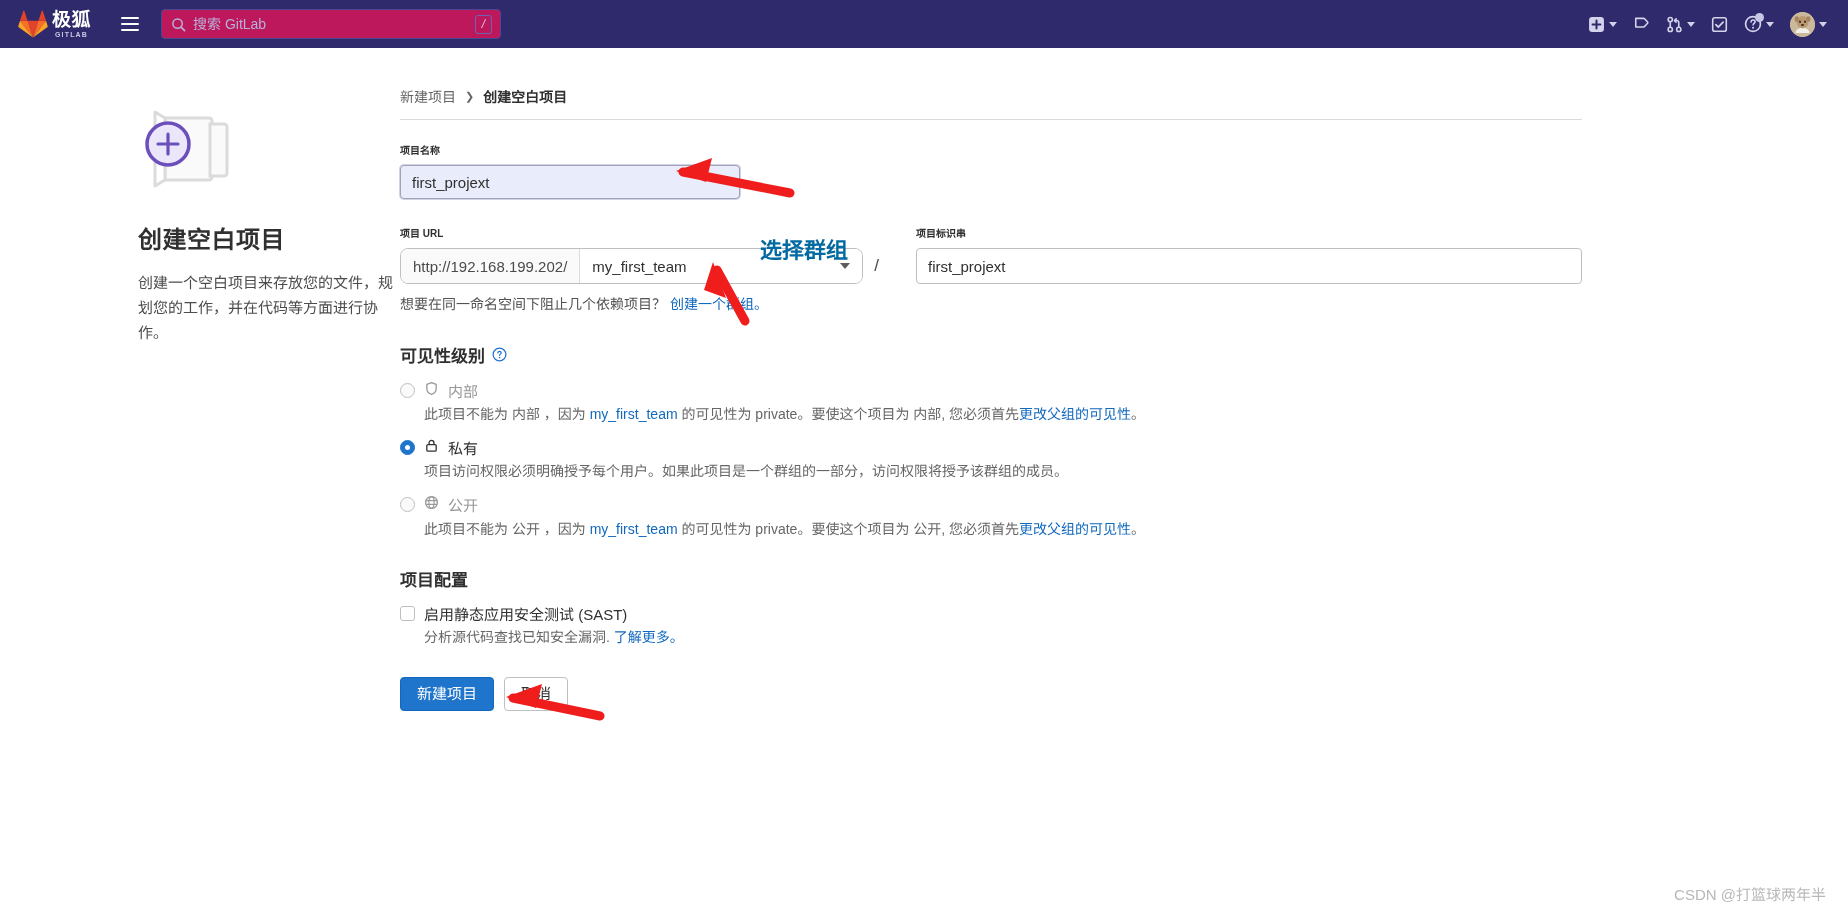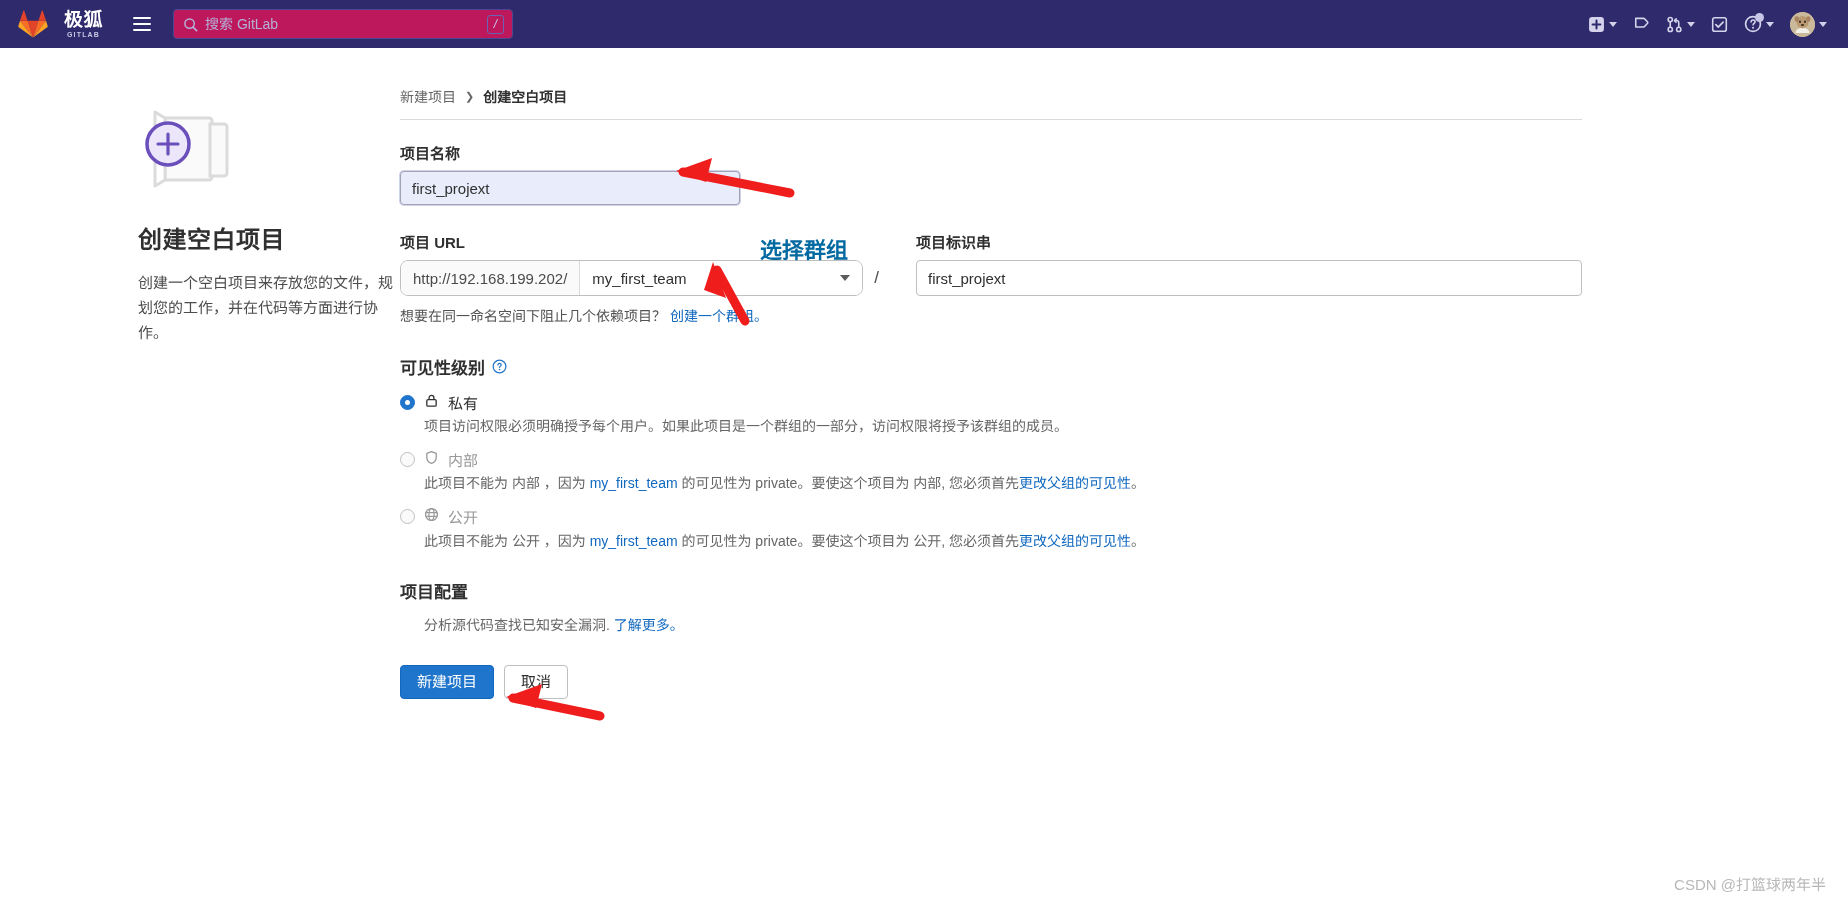--- a/index.html
+++ b/index.html
@@ -20,21 +20,21 @@
     height: 48px;
     background: #2f2a6b;
     display: flex;
     align-items: center;
     padding: 0 14px 0 18px;
     position: relative;
   }
   .brand {
     display: flex;
     align-items: center;
-    gap: 16px;
+    gap: 4px;
     margin-right: 10px;
   }
   .fox-logo { width: 30px; height: 28px; display: block; }
   .brand-text {
     display: flex;
     flex-direction: column;
     align-items: center;
     line-height: 1;
   }
   .brand-cn {
@@ -194,21 +194,21 @@
   .breadcrumb .sep { color: #666; font-size: 11px; }
   .breadcrumb .current { color: #303030; font-weight: 700; }
 
   .divider {
     border: none;
     border-top: 1px solid #dbdbdb;
     margin: 0 0 22px 0;
   }
 
   .field-label {
-    font-size: 15px;
+    font-size: 10px;
     font-weight: 700;
     color: #303030;
     display: block;
     margin-bottom: 8px;
   }
 
   input.text-input {
     font-family: inherit;
     font-size: 15px;
     color: #303030;
@@ -413,21 +413,21 @@
   .anno-text {
     position: absolute;
     color: #0369a1;
     font-size: 22px;
     font-weight: 700;
     white-space: nowrap;
   }
   .watermark {
     position: absolute;
     right: 22px;
-    bottom: 24px;
+    bottom: 14px;
     font-size: 15px;
     color: #b8b8b8;
     white-space: nowrap;
   }
 </style>
 </head>
 <body>
 
 <div class="navbar">
 
@@ -601,48 +601,48 @@
       <span class="q-icon">
         <svg width="15" height="15" viewBox="0 0 16 16">
           <circle cx="8" cy="8" r="6.8" fill="none" stroke="#1f75cb" stroke-width="1.3"></circle>
           <path d="M6.3 6.3c0-1 .8-1.7 1.8-1.7s1.7.7 1.7 1.6c0 1.4-1.7 1.4-1.7 2.7" fill="none" stroke="#1f75cb" stroke-width="1.3" stroke-linecap="round"></path>
           <circle cx="8.05" cy="11.3" r="0.85" fill="#1f75cb"></circle>
         </svg>
       </span>
     </div>
 
     
+    <div class="vis-option disabled">
+      <div class="vis-head">
+        <span class="radio"></span>
+        <span>
+          <svg width="15" height="15" viewBox="0 0 16 16">
+            <path d="M8 1.8 13 3.6v4.2c0 3.2-2.1 5.6-5 6.5-2.9-.9-5-3.3-5-6.5V3.6z" fill="none" stroke="#999999" stroke-width="1.4" stroke-linejoin="round"></path>
+          </svg>
+        </span>
+        <span class="vis-name">内部</span>
+      </div>
+      <div class="vis-desc">
+        <span>此项目不能为 内部 ，因为 </span><a class="link">my_first_team</a><span> 的可见性为 private。要使这个项目为 内部, 您必须首先</span><a class="link">更改父组的可见性</a><span>。</span>
+      </div>
+    </div>
+
+    
     <div class="vis-option">
       <div class="vis-head">
         <span class="radio checked"></span>
         <span>
           <svg width="15" height="15" viewBox="0 0 16 16">
             <rect x="3" y="7" width="10" height="7" rx="1.3" fill="none" stroke="#303030" stroke-width="1.4"></rect>
             <path d="M5.4 7V5.2a2.6 2.6 0 0 1 5.2 0V7" fill="none" stroke="#303030" stroke-width="1.4"></path>
           </svg>
         </span>
         <span class="vis-name">私有</span>
       </div>
       <div class="vis-desc">项目访问权限必须明确授予每个用户。如果此项目是一个群组的一部分，访问权限将授予该群组的成员。</div>
-    </div>
-
-    
-    <div class="vis-option disabled">
-      <div class="vis-head">
-        <span class="radio"></span>
-        <span>
-          <svg width="15" height="15" viewBox="0 0 16 16">
-            <path d="M8 1.8 13 3.6v4.2c0 3.2-2.1 5.6-5 6.5-2.9-.9-5-3.3-5-6.5V3.6z" fill="none" stroke="#999999" stroke-width="1.4" stroke-linejoin="round"></path>
-          </svg>
-        </span>
-        <span class="vis-name">内部</span>
-      </div>
-      <div class="vis-desc">
-        <span>此项目不能为 内部 ，因为 </span><a class="link">my_first_team</a><span> 的可见性为 private。要使这个项目为 内部, 您必须首先</span><a class="link">更改父组的可见性</a><span>。</span>
-      </div>
     </div>
 
     
     <div class="vis-option disabled">
       <div class="vis-head">
         <span class="radio"></span>
         <span>
           <svg width="15" height="15" viewBox="0 0 16 16">
             <circle cx="8" cy="8" r="6.3" fill="none" stroke="#999999" stroke-width="1.4"></circle>
             <ellipse cx="8" cy="8" rx="2.8" ry="6.3" fill="none" stroke="#999999" stroke-width="1.2"></ellipse>
@@ -654,20 +654,24 @@
       <div class="vis-desc">
         <span>此项目不能为 公开 ，因为 </span><a class="link">my_first_team</a><span> 的可见性为 private。要使这个项目为 公开, 您必须首先</span><a class="link">更改父组的可见性</a><span>。</span>
       </div>
     </div>
 
     
     <div class="section-title" style="margin-top:26px;">项目配置</div>
 
 
     <div class="cfg-item">
+      <div class="cfg-head">
+        <span class="checkbox"></span>
+        <span class="cfg-name">启用静态应用安全测试 (SAST)</span>
+      </div>
       <div class="cfg-desc">
         <span>分析源代码查找已知安全漏洞.</span>
         <a class="link">了解更多。</a>
       </div>
     </div>
 
     <div class="actions">
       <button class="btn btn-primary">新建项目</button>
       <button class="btn btn-secondary">取消</button>
     </div>

